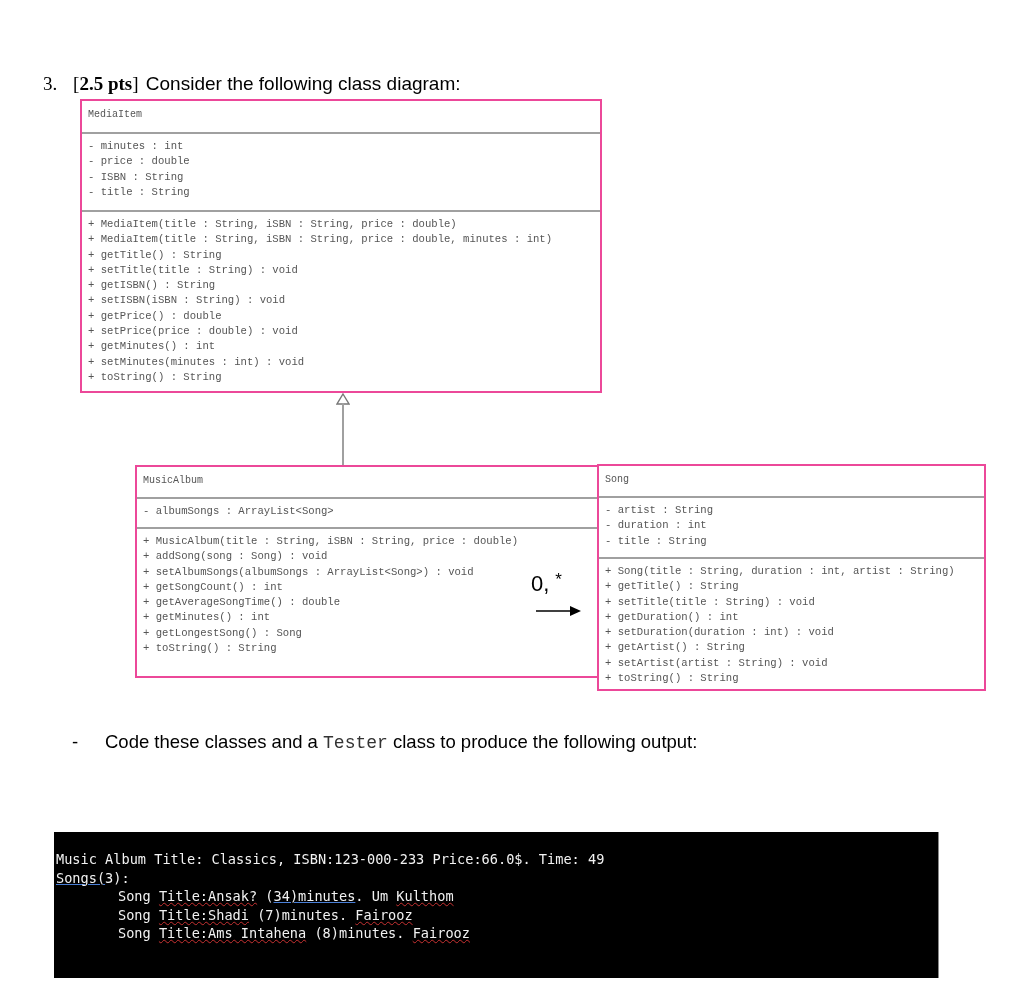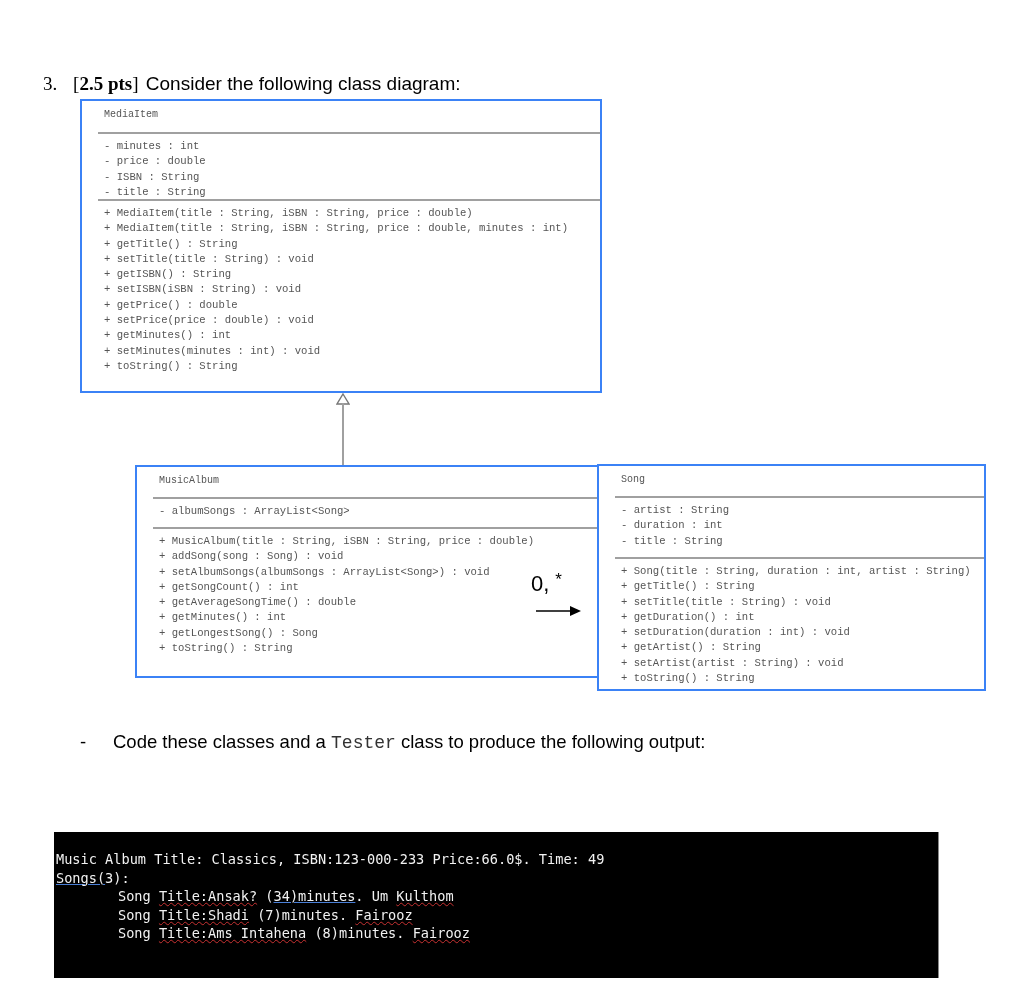--- a/index.html
+++ b/index.html
@@ -5,43 +5,43 @@
   * { box-sizing: border-box; margin: 0; padding: 0; }
   html, body { width: 1024px; height: 1001px; background: #ffffff; overflow: hidden; }
   body { position: relative; font-family: "Liberation Sans", sans-serif; color: #000; }
 
   .question { position: absolute; left: 43px; top: 28px; font-size: 19px; line-height: 24px; white-space: nowrap; margin-top: 44px; }
   .question .num { font-family: "Liberation Serif", serif; font-size: 19px; }
   .question .pts { font-family: "Liberation Serif", serif; font-size: 19px; }
   .question .pts b { font-weight: bold; }
   .question .text { margin-left: 2px; }
 
-  .uml-box { position: absolute; border: 2px solid #3b82f6; background: #fff; padding-left: 16px; }
+  .uml-box { position: absolute; border: 2px solid #ec4899; background: #fff; }
   .uml-section { border-top: 2px solid #a0a0a0; padding: 5px 6px 4px 6px; }
   .uml-section:first-child { border-top: none; }
   .uml-name { font-family: "Liberation Mono", monospace; font-size: 10px; color: #555; line-height: 15px; padding: 6px 6px 4px 6px; }
   .uml-line { font-family: "Liberation Mono", monospace; font-size: 10.6px; color: #555; line-height: 15.3px; white-space: pre; }
 
   #box-mediaitem { left: 80px; top: 99px; width: 522px; height: 294px; }
   #box-mediaitem .uml-name { height: 31px; }
-  #box-mediaitem .sec-attrs { height: 67px; }
+  #box-mediaitem .sec-attrs { height: 78px; }
   #box-musicalbum { left: 135px; top: 465px; width: 476px; height: 213px; }
   #box-musicalbum .uml-name { height: 30px; }
   #box-musicalbum .sec-attrs { height: 30px; }
   #box-song { left: 597px; top: 464px; width: 389px; height: 227px; }
   #box-song .uml-name { height: 30px; }
   #box-song .sec-attrs { height: 61px; }
 
   .inherit-line { position: absolute; left: 342px; top: 403px; width: 2px; height: 62px; background: #a0a0a0; }
   .inherit-arrow { position: absolute; left: 336px; top: 393px; width: 14px; height: 12px; }
   .multiplicity { position: absolute; left: 531px; top: 568px; font-size: 22px; line-height: 24px; white-space: nowrap; }
   .multiplicity .star { font-size: 17px; vertical-align: 6px; margin-left: 6px; }
   .assoc-arrow { position: absolute; left: 536px; top: 604px; width: 46px; height: 14px; }
 
-  .instruction { position: absolute; left: 72px; top: 730px; font-size: 18.5px; line-height: 24px; white-space: nowrap; margin-left: 8px; }
+  .instruction { position: absolute; left: 72px; top: 730px; font-size: 18.5px; line-height: 24px; white-space: nowrap; }
   .instruction .dash { display: inline-block; width: 33px; }
   .instruction .mono { font-family: "Liberation Mono", monospace; font-size: 18px; color: #333; }
 
   .console { position: absolute; left: 54px; top: 832px; width: 885px; height: 146px; background: #000; border-right: 1px solid #888; padding: 18px 0 4px 2px; }
   .console-line { font-family: "DejaVu Sans Mono", monospace; font-size: 13.6px; line-height: 18.5px; color: #f2f2f2; white-space: pre; }
   .console-line.indent { padding-left: 62px; }
   .sq-blue { text-decoration: underline; text-decoration-color: #4a7fd6; text-decoration-thickness: 1px; }
   .sq-red { text-decoration: underline wavy #c83232; text-decoration-thickness: 1px; }
 </style>
 </head>

